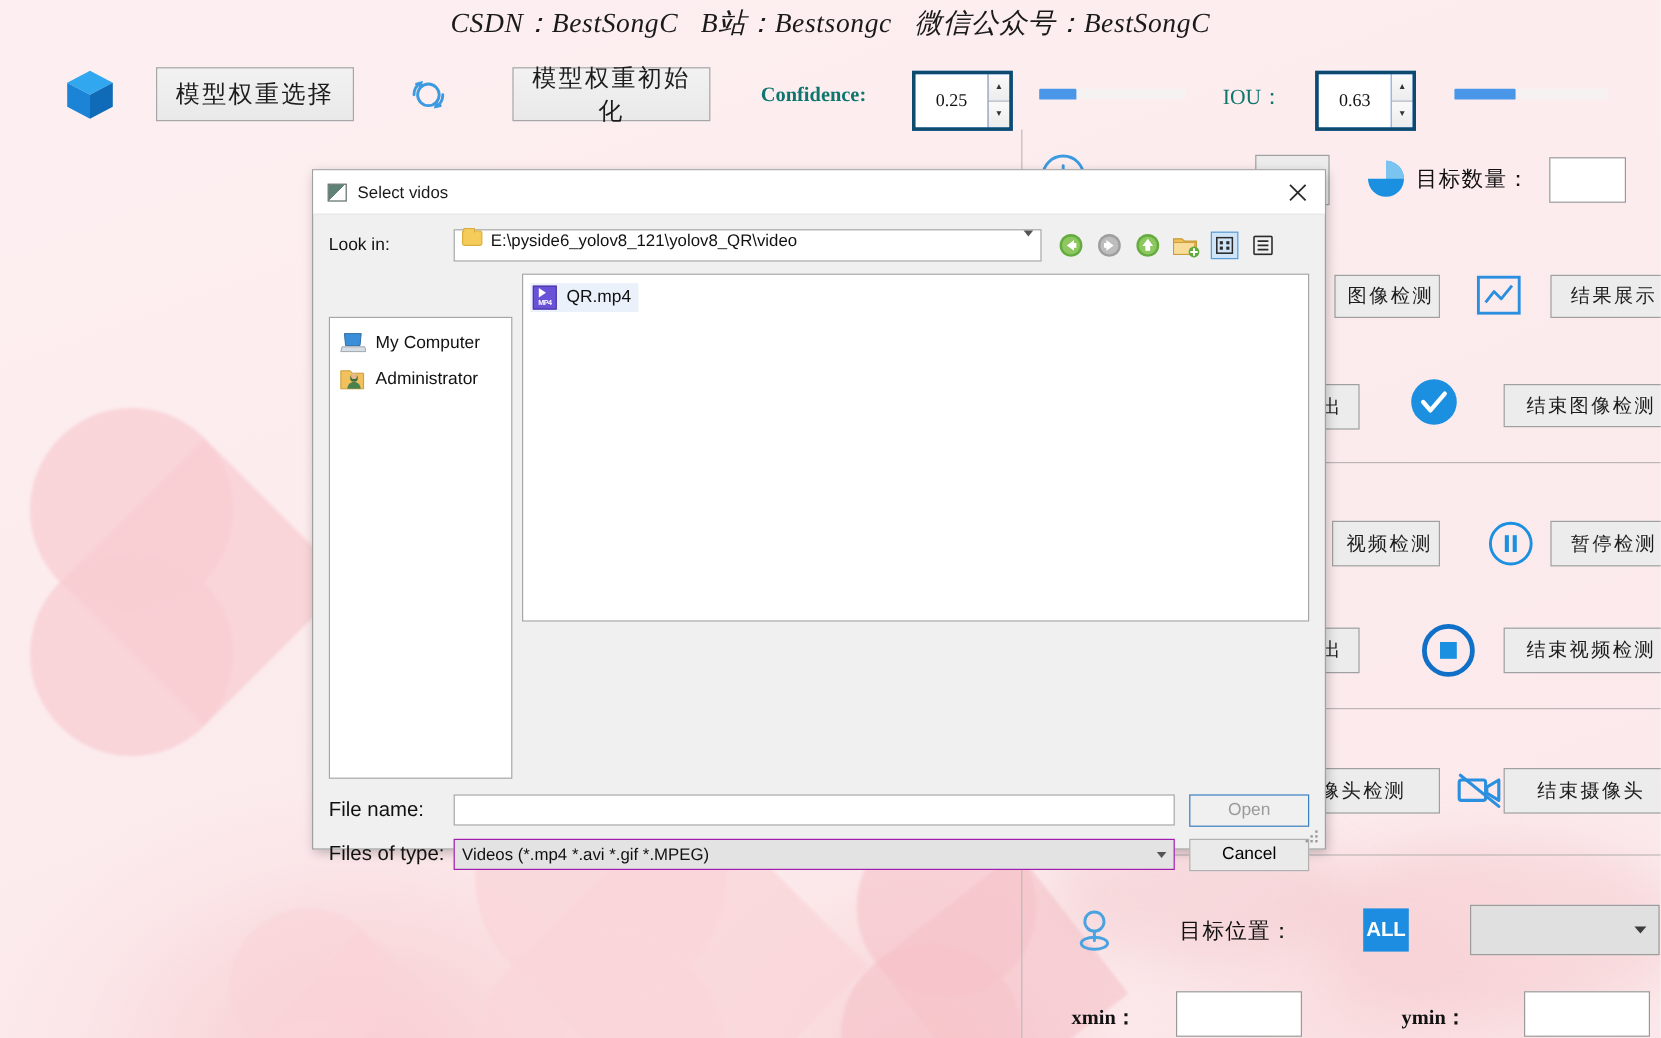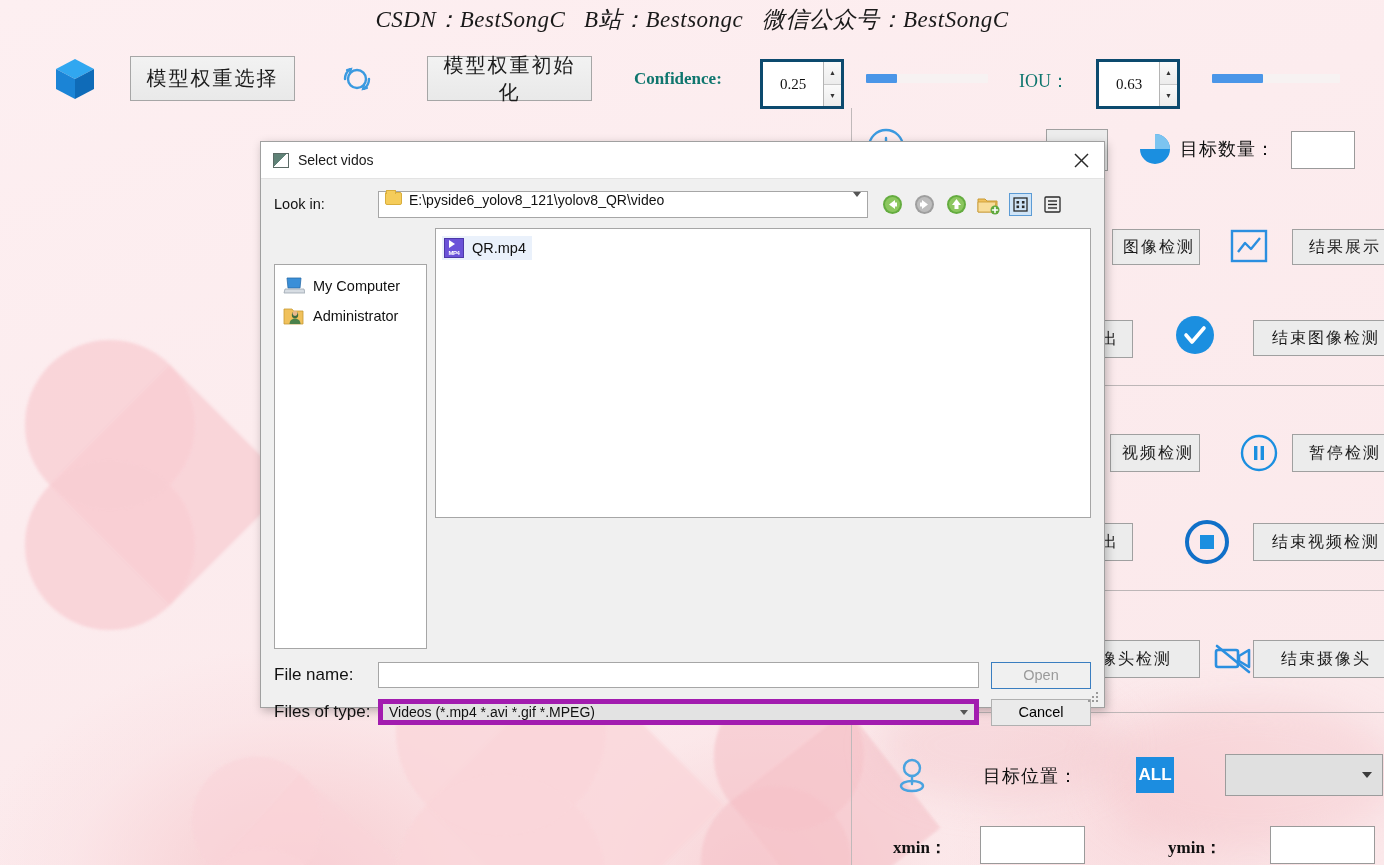--- a/index.html
+++ b/index.html
@@ -354,21 +354,21 @@
     flex: 1; height: 26px;
     background: #fff;
     border: 1px solid #a6a6a6;
     padding: 0 5px;
     font-size: 14px; color: #111;
     font-family: "Liberation Sans", sans-serif;
   }
   .type-combo {
     flex: 1; height: 26px;
     background: #e3e3e3;
-    border: 5px solid #a21caf;
+    border: 1px solid #a21caf;
     display: flex; align-items: center;
     padding: 0 6px;
     font-size: 14px; color: #111;
   }
   .type-combo .t { flex: 1; }
   .dbtn {
     width: 100px; height: 27px;
     margin-left: 12px;
     display: flex; align-items: center; justify-content: center;
     font-size: 14.5px;

